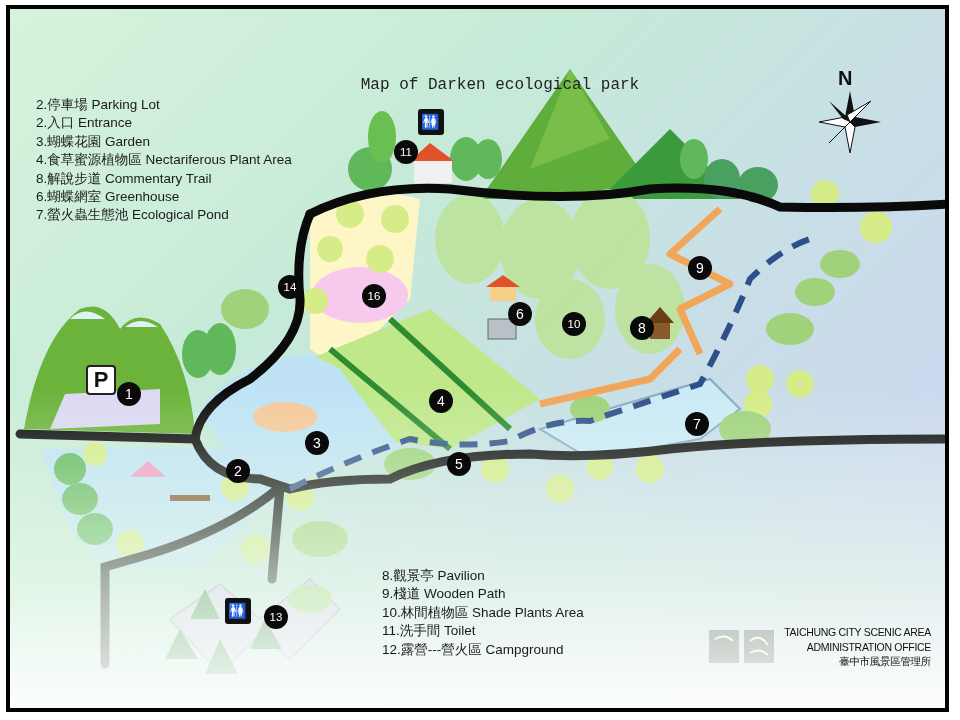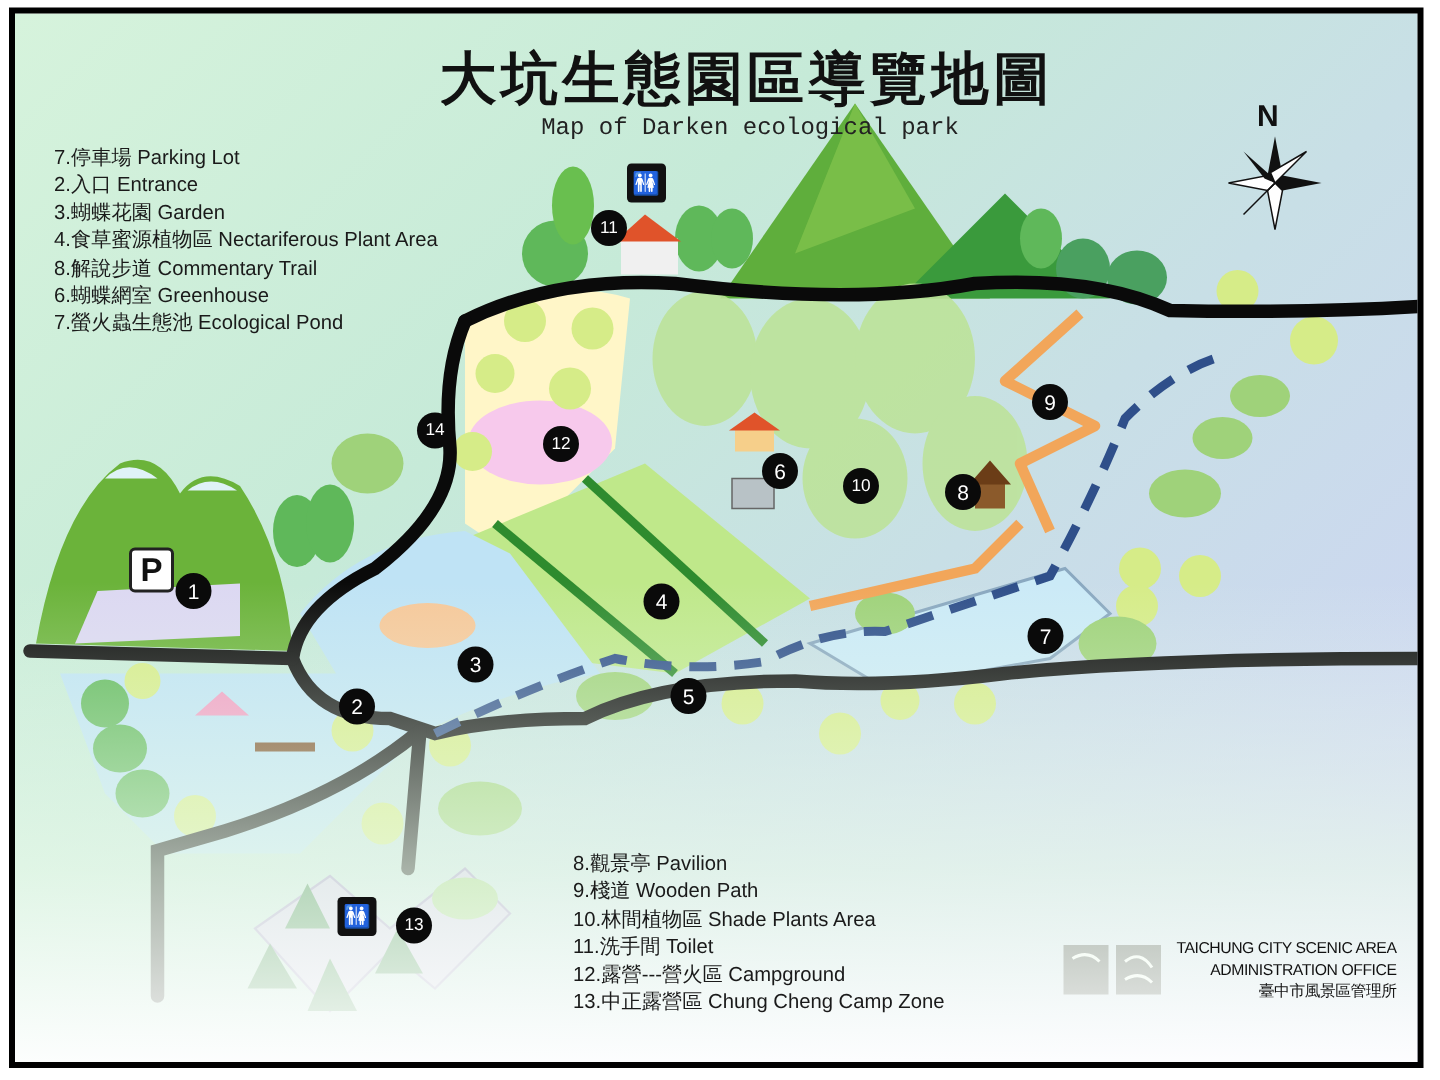--- a/index.html
+++ b/index.html
@@ -193,40 +193,38 @@
       <path d="M476 278 L493 266 L510 278 Z" fill="#e0532a"></path>
     </g>
 
     <g fill="#111">
       <rect x="699" y="621" width="30" height="33"></rect>
       <rect x="734" y="621" width="30" height="33"></rect>
       <path d="M705 630 q10 -6 18 2 M740 632 q10 -8 18 4 M740 644 q10 -6 18 2" stroke="#fff" stroke-width="2" fill="none"></path>
     </g>
   </svg>
 
-  <div class="title-zh">大坑生態園區導覽地圖</div>
   <div class="title-en">Map of Darken ecological park</div>
 
   <ul id="legend-a" class="legend">
-    <li>7.停車場 Parking Lot</li>
+    <li>2.停車場 Parking Lot</li>
     <li>2.入口 Entrance</li>
     <li>3.蝴蝶花園 Garden</li>
     <li>4.食草蜜源植物區 Nectariferous Plant Area</li>
     <li>8.解說步道 Commentary Trail</li>
     <li>6.蝴蝶網室 Greenhouse</li>
     <li>7.螢火蟲生態池 Ecological Pond</li>
   </ul>
 
   <ul id="legend-b" class="legend">
     <li>8.觀景亭 Pavilion</li>
     <li>9.棧道 Wooden Path</li>
     <li>10.林間植物區 Shade Plants Area</li>
     <li>11.洗手間 Toilet</li>
     <li>12.露營---營火區 Campground</li>
-    <li>13.中正露營區 Chung Cheng Camp Zone</li>
   </ul>
 
   <div class="compass-n">N</div>
   <svg style="position:absolute;left:807px;top:80px;width:66px;height:66px;z-index:3" viewBox="0 0 66 66">
     <polygon points="33,2 38,28 33,33 28,28" fill="#111"></polygon>
     <polygon points="33,64 28,38 33,33 38,38" fill="#fff" stroke="#111"></polygon>
     <polygon points="2,33 28,28 33,33 28,38" fill="#fff" stroke="#111"></polygon>
     <polygon points="64,33 38,38 33,33 38,28" fill="#111"></polygon>
     <polygon points="12,12 30,28 33,33 26,30" fill="#111"></polygon>
     <polygon points="54,12 36,30 33,33 30,26" fill="#fff" stroke="#111"></polygon>
@@ -242,21 +240,21 @@
   <div class="marker" style="left:216px;top:450px">2</div>
   <div class="marker" style="left:295px;top:422px">3</div>
   <div class="marker" style="left:419px;top:380px">4</div>
   <div class="marker" style="left:437px;top:443px">5</div>
   <div class="marker" style="left:498px;top:293px">6</div>
   <div class="marker" style="left:675px;top:403px">7</div>
   <div class="marker" style="left:620px;top:307px">8</div>
   <div class="marker" style="left:678px;top:247px">9</div>
   <div class="marker sm" style="left:552px;top:303px">10</div>
   <div class="marker sm" style="left:384px;top:131px">11</div>
-  <div class="marker sm" style="left:352px;top:275px">12</div>
+  <div class="marker sm" style="left:352px;top:275px">16</div>
   <div class="marker sm" style="left:254px;top:596px">13</div>
   <div class="marker sm" style="left:268px;top:266px">14</div>
 
   <div class="admin">
     <div>TAICHUNG CITY SCENIC AREA</div>
     <div>ADMINISTRATION OFFICE</div>
     <div>臺中市風景區管理所</div>
   </div>
 </div>
 

